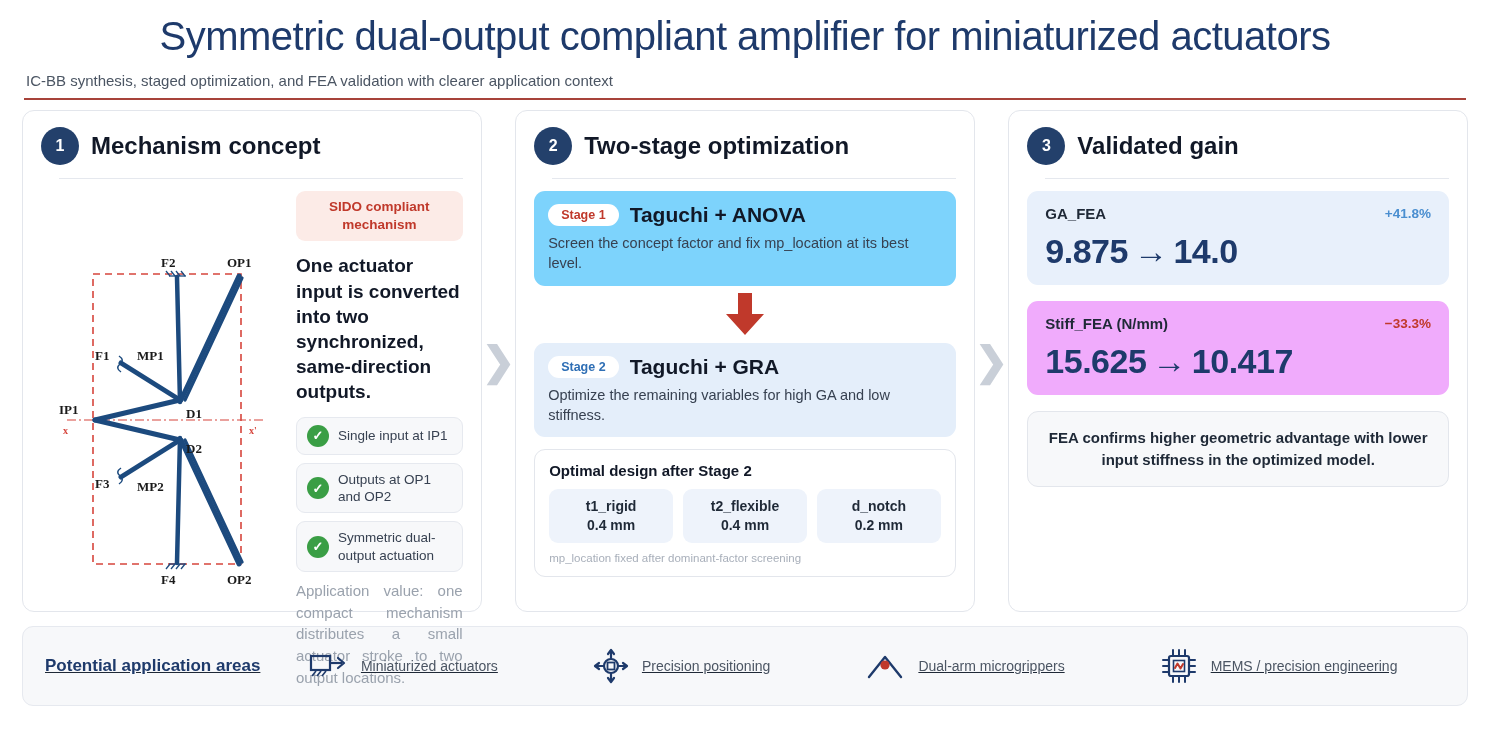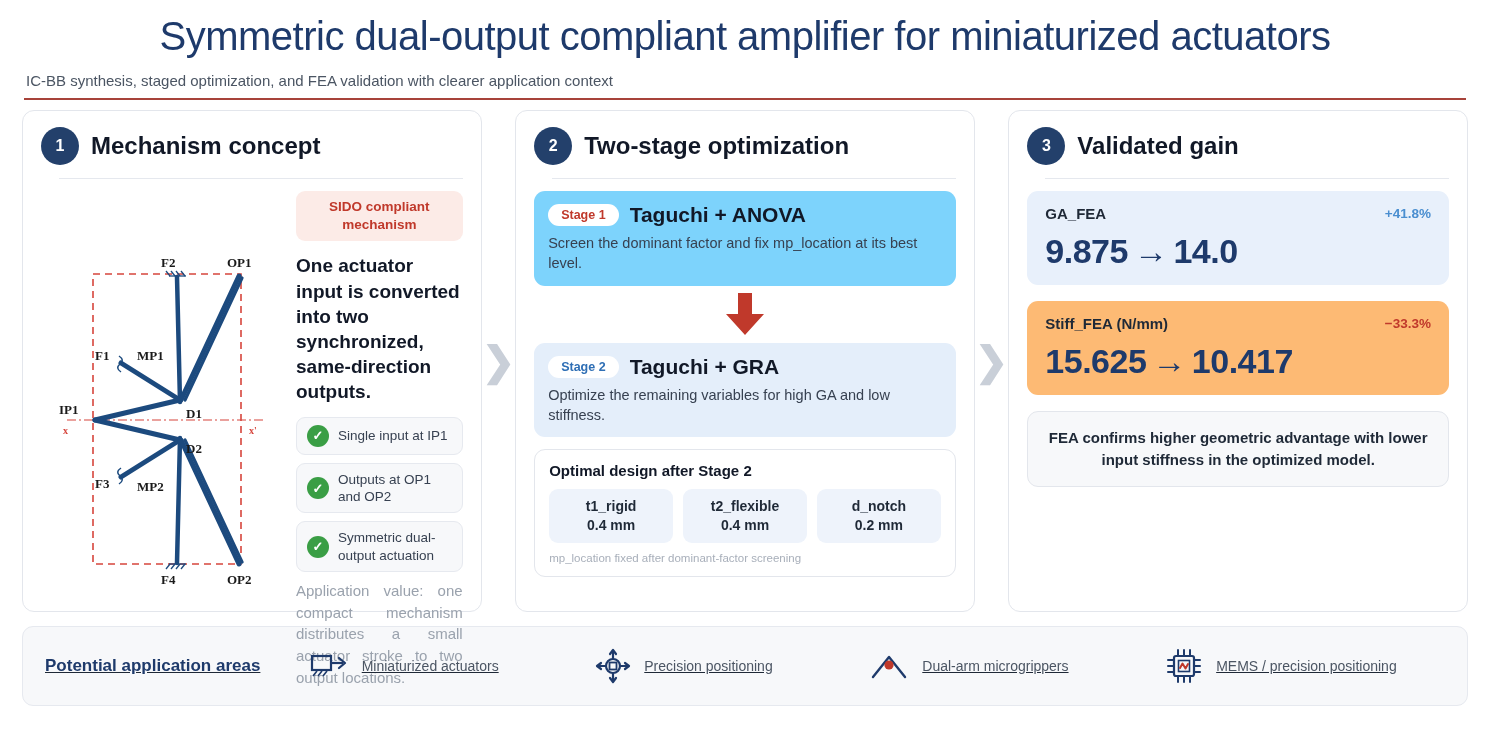--- a/index.html
+++ b/index.html
@@ -125,21 +125,21 @@
     flex:1 1 0;background:#eef3fb;border-radius:9px;
     padding:8px 4px;text-align:center;
   }
   .opt-k{font-size:14px;font-weight:bold;color:#1f2937;line-height:1.35;}
   .opt-v{font-size:14px;font-weight:bold;color:#1f2937;line-height:1.35;}
   .opt-foot{font-size:11.5px;color:#a8afba;margin-top:9px;}
 
   
   .metric{border-radius:11px;padding:14px 18px;margin-bottom:16px;}
   .m-blue{background:#e8f0fb;}
-  .m-peach{background:#fdba74;}
+  .m-peach{background:#f0abfc;}
   .m-top{display:flex;justify-content:space-between;align-items:center;margin-bottom:10px;}
   .m-label{font-size:15px;font-weight:bold;color:#1f2937;}
   .m-delta{font-size:13.5px;font-weight:bold;}
   .d-blue{color:#4a8ed0;margin-left:39px;}
   .d-red{color:#c0392b;}
   .m-value{font-size:34px;font-weight:bold;color:#1e3a6b;letter-spacing:-0.5px;}
   .m-value .arrow{font-weight:normal;padding:0 6px;}
   .note-card{
     border:1px solid #e3e6ec;background:#f7f8fa;border-radius:11px;
     padding:15px 18px;text-align:center;
@@ -268,21 +268,21 @@
         <div class="badge-num">2</div>
         <div class="panel-title">Two-stage optimization</div>
       </div>
       <div class="panel-sep"></div>
 
       <div class="stage-card stage1">
         <div class="stage-top">
           <span class="stage-chip chip-1">Stage 1</span>
           <span class="stage-name">Taguchi + ANOVA</span>
         </div>
-        <div class="stage-desc">Screen the dominant factor and fix mp_location at its best level.</div>
+        <div class="stage-desc">Screen the concept factor and fix mp_location at its best level.</div>
       </div>
 
       <div class="arrow-wrap">
         <svg width="46" height="44" viewBox="0 0 46 44">
           <path d="M16 0 H30 V21 H42 L23 42 L4 21 H16 Z" fill="#c0392b"></path>
         </svg>
       </div>
 
       <div class="stage-card stage2">
         <div class="stage-top">
@@ -403,19 +403,19 @@
               <line x1="19" y1="29" x2="19" y2="35"></line>
               <line x1="25" y1="29" x2="25" y2="35"></line>
             <line x1="9" y1="13" x2="3" y2="13"></line>
               <line x1="9" y1="19" x2="3" y2="19"></line>
               <line x1="9" y1="25" x2="3" y2="25"></line>
             <line x1="29" y1="13" x2="35" y2="13"></line>
               <line x1="29" y1="19" x2="35" y2="19"></line>
               <line x1="29" y1="25" x2="35" y2="25"></line>
           </g>
         </svg>
-        <span class="foot-label">MEMS / precision positioning</span>
+        <span class="foot-label">MEMS / precision engineering</span>
       </div>
 
     </div>
   </div>
 
 </div>
 
 </body></html>

